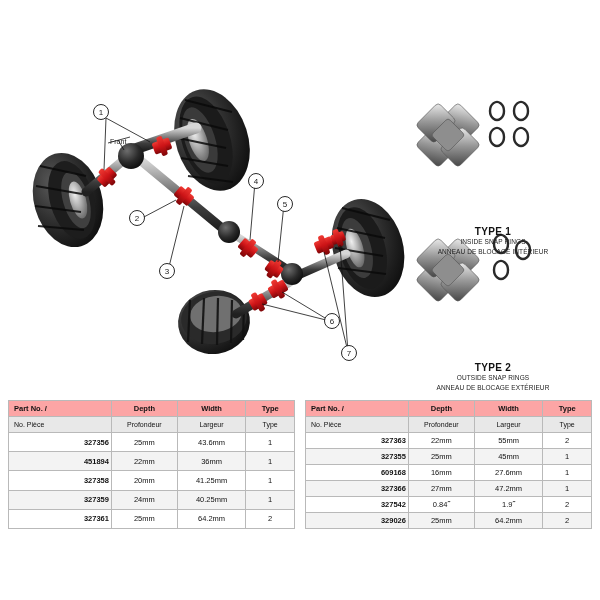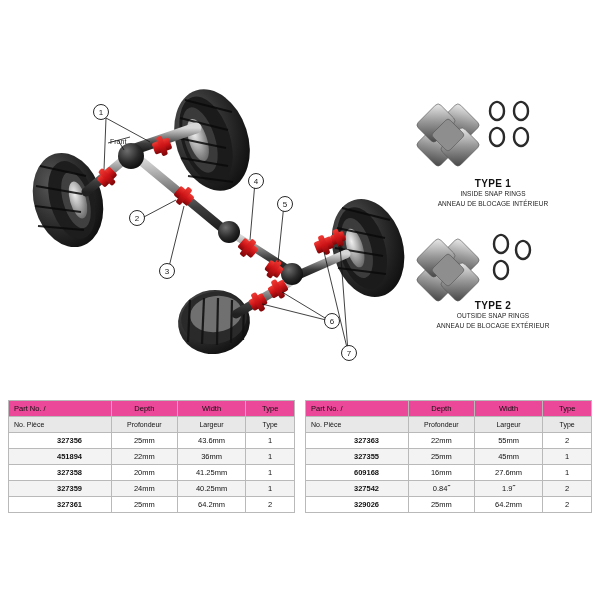--- a/index.html
+++ b/index.html
@@ -50,20 +50,21 @@
   .type-sub {
     font-size: 6.5px;
     color: #222;
     text-align: center;
     line-height: 1.5;
     letter-spacing: .1px;
   }
   .type-block {
     position: absolute;
     width: 190px;
+    margin-top: 48px;
   }
   #type1-block { left: 398px; top: 100px; }
   #type2-block { left: 398px; top: 240px; }
 
   
   .tables {
     position: absolute;
     left: 8px;
     top: 400px;
     width: 584px;
@@ -79,32 +80,32 @@
   table.parts th, table.parts td {
     border: 1px solid #b9b9b9;
     font-size: 7.5px;
     padding: 1px 2px;
     text-align: center;
     color: #111;
     height: 13px;
     line-height: 11px;
   }
   table.parts thead th {
-    background: #ec4899;
-    font-weight: normal;
+    background: #fca5a5;
+    font-weight: bold;
   }
   table.parts thead tr.sub th {
     background: #e8e8e8;
     font-weight: normal;
     font-style: normal;
     font-size: 7px;
   }
   table.parts td.part {
     font-weight: bold;
-    text-align: center;
+    text-align: right;
     padding-left: 21px;
   }
   table.parts th.part-head {
     text-align: left;
     padding-left: 5px;
   }
   table.parts tbody tr:nth-child(odd) { background: #ffffff; }
   table.parts tbody tr:nth-child(even) { background: #f3f3f3; }
   col.c1 { width: 36%; }
   col.c2 { width: 23%; }
@@ -333,21 +334,21 @@
     </g>
   </svg>
 </div>
 
 <div class="type-block" id="type1-block" style="top:178px;">
   <div class="type-title">TYPE 1</div>
   <div class="type-sub">INSIDE SNAP RINGS</div>
   <div class="type-sub">ANNEAU DE BLOCAGE INTÉRIEUR</div>
 </div>
 
-<div class="type-block" id="type2-block" style="top:300px;">
+<div class="type-block" id="type2-block" style="top:314px;">
   <div class="type-title">TYPE 2</div>
   <div class="type-sub">OUTSIDE SNAP RINGS</div>
   <div class="type-sub">ANNEAU DE BLOCAGE EXTÉRIEUR</div>
 </div>
 
 <div class="tables">
 
   <table class="parts">
     <colgroup>
         <col class="c1">
@@ -437,20 +438,26 @@
         <td>45mm</td>
         <td>1</td>
       </tr>
       <tr>
         <td class="part">609168</td>
         <td>16mm</td>
         <td>27.6mm</td>
         <td>1</td>
       </tr>
       <tr>
+        <td class="part">327366</td>
+        <td>27mm</td>
+        <td>47.2mm</td>
+        <td>1</td>
+      </tr>
+      <tr>
         <td class="part">327542</td>
         <td>0.84˝</td>
         <td>1.9˝</td>
         <td>2</td>
       </tr>
       <tr>
         <td class="part">329026</td>
         <td>25mm</td>
         <td>64.2mm</td>
         <td>2</td>

